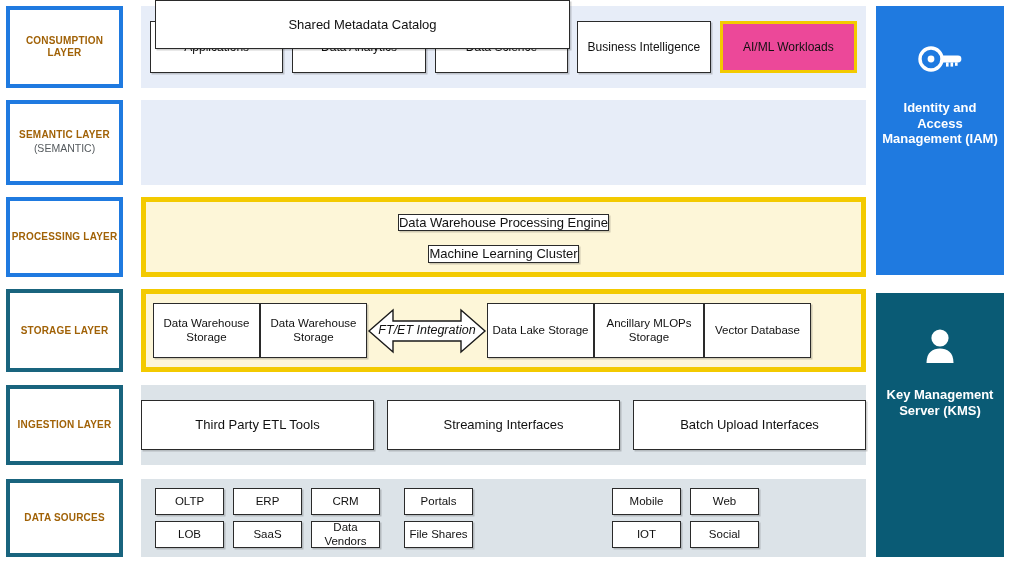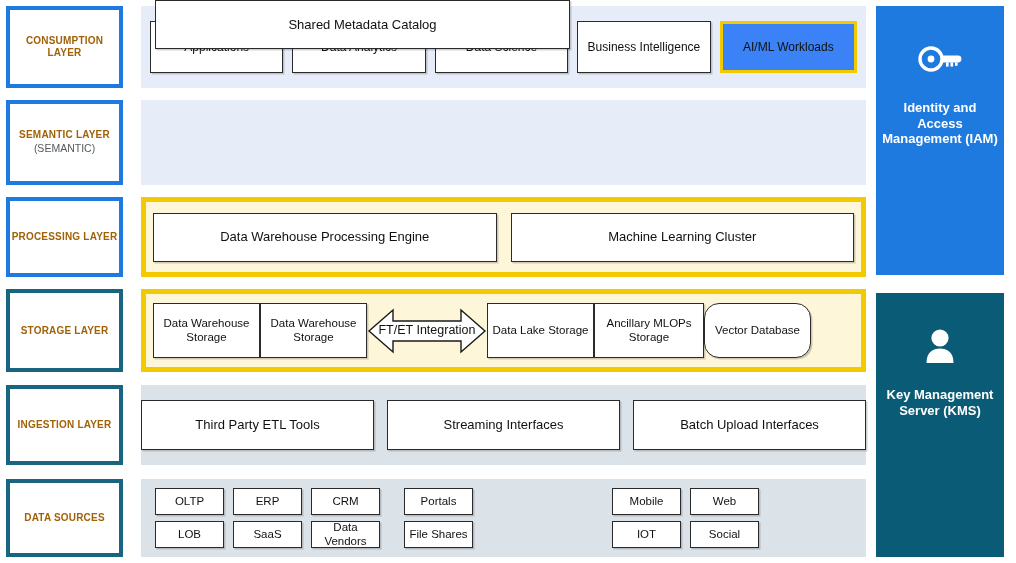--- a/index.html
+++ b/index.html
@@ -66,67 +66,68 @@
     justify-content: center;
     text-align: center;
     font-size: 13px;
     color: #111111;
     line-height: 1.18;
     box-shadow: 1.5px 1.5px 0 rgba(0,0,0,.18);
   }
   .node.small { font-size: 12px; }
   .node.tiny  { font-size: 11.5px; }
   .node.highlight {
-    background: #3b82f6;
+    background: #ec4899;
     border: 3px solid #f3ca00;
     box-shadow: none;
   }
 
   
   #band-consumption { top: 6px; height: 82px; padding: 0 9px; gap: 9px; }
   #band-consumption .node { flex: 1; height: 52px; }
 
   
   #band-semantic { top: 100px; height: 85px; }
   #node-metadata {
     position: absolute;
     left: 155px;
     width: 415px;
     height: 49px;
   }
 
   
-  #band-processing { top: 197px; height: 80px; padding: 12px 7px; gap: 14px; }
+  #band-processing { top: 197px; height: 80px; padding: 12px 7px; gap: 14px; flex-direction: column; }
   #band-processing .node { flex: 1; height: 49px; }
 
   
   #band-storage { top: 289px; height: 83px; padding: 0 7px; }
   #band-storage .node { height: 55px; }
   #st-0 { width: 107px; }
   #st-1 { width: 107px; }
   #st-3 { width: 107px; }
   #st-4 { width: 110px; }
-  #st-5 { width: 107px; border-radius: 15px; }
+  #st-5 { width: 107px; }
 
   .arrow-wrap {
     position: relative;
     width: 120px;
     height: 58px;
     display: flex;
     align-items: center;
     justify-content: center;
   }
   .arrow-wrap svg { position: absolute; inset: 0; }
   .arrow-label {
     position: relative;
     text-align: right;
     font-size: 12.5px;
     line-height: 1.18;
     color: #111111;
     z-index: 2;
+    font-style: italic;
   }
 
   
   #band-ingestion { top: 385px; height: 80px; padding: 0 0; gap: 13px; }
   #band-ingestion .node { flex: 1; height: 50px; }
 
   
   #band-sources { top: 479px; height: 78px; padding: 0 14px; }
   .src-group { display: grid; grid-template-columns: repeat(var(--cols,1), 1fr);
                grid-auto-rows: 27px; column-gap: 9px; row-gap: 6px; }

